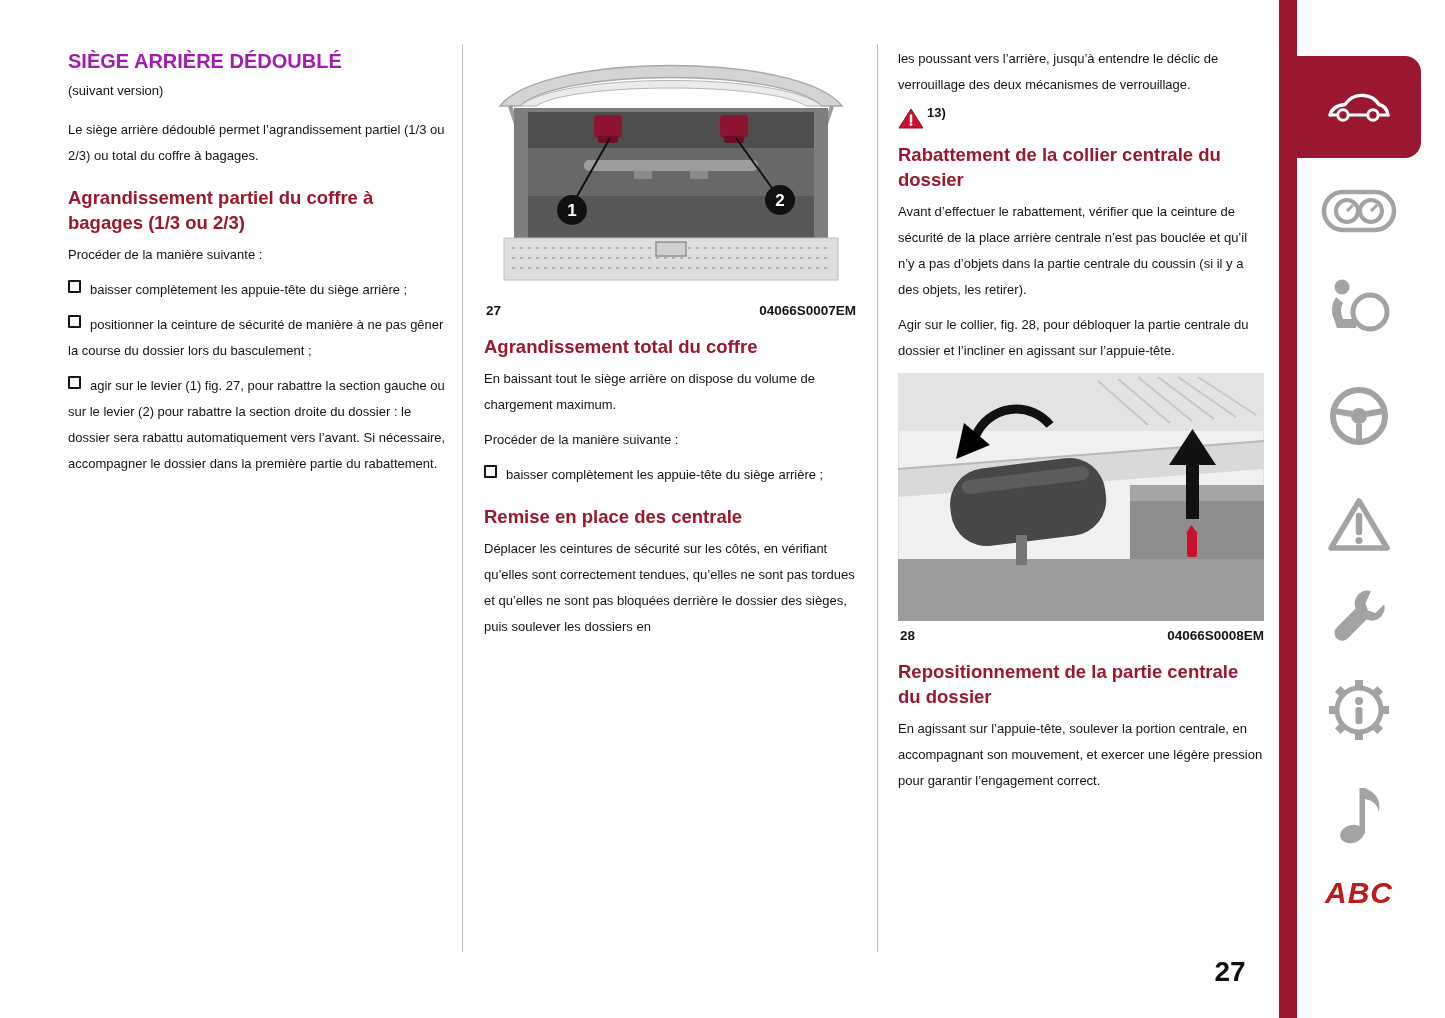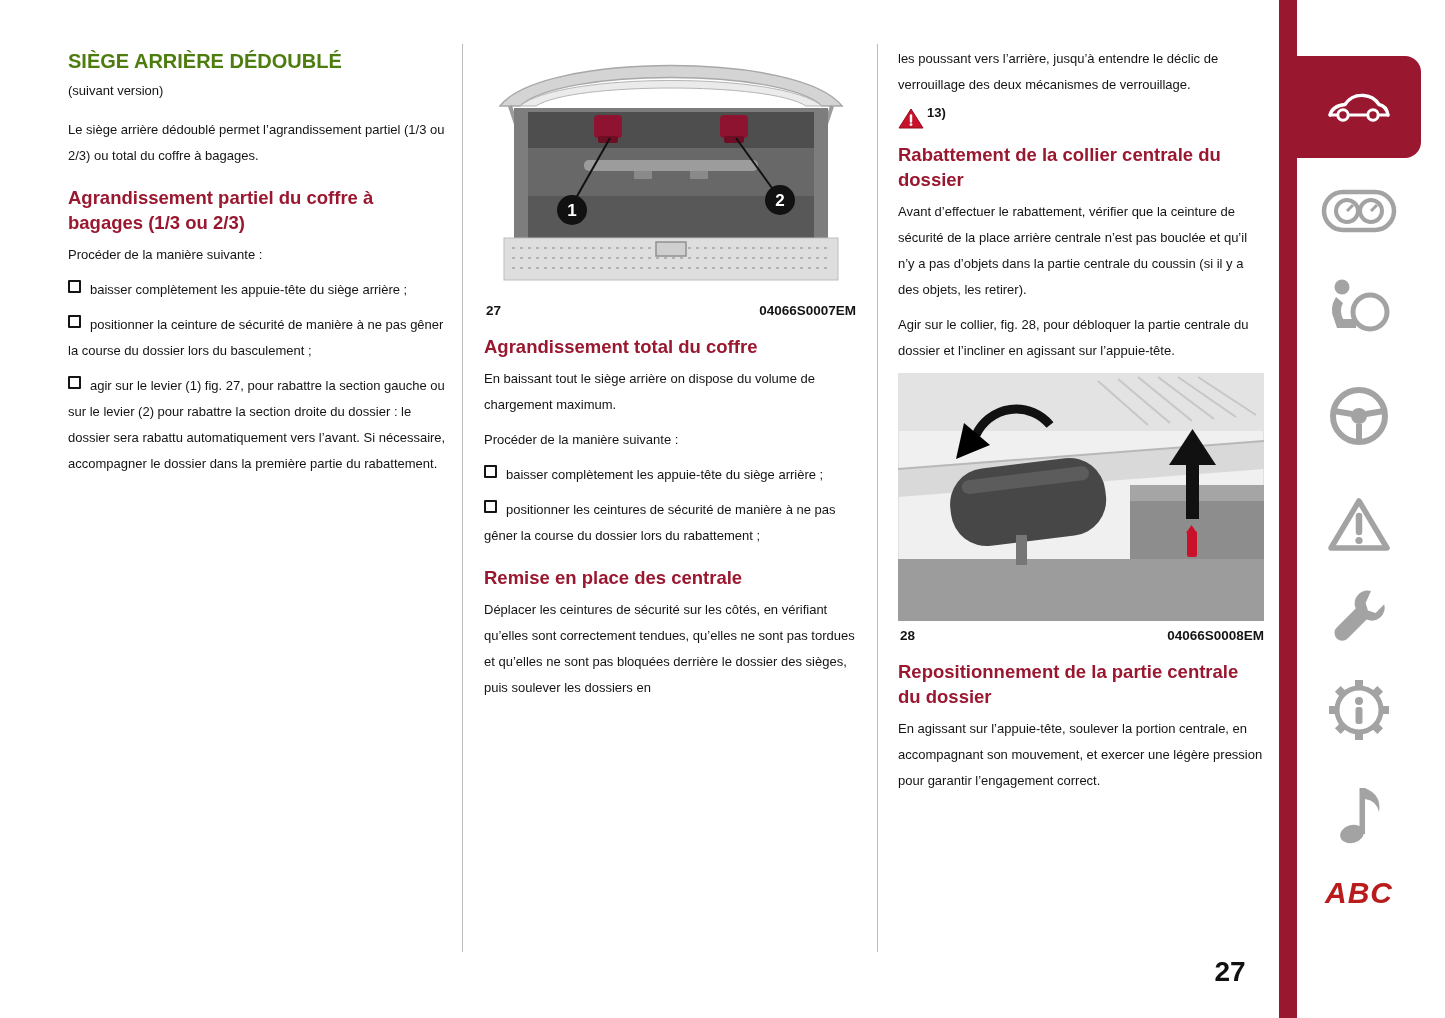--- a/index.html
+++ b/index.html
@@ -11,21 +11,21 @@
   
   .col{position:absolute;}
   .col1{left:68px;top:48px;width:378px;}
   .col2{left:484px;top:40px;width:374px;}
   .col3{left:898px;top:46px;width:368px;}
   .vdiv{position:absolute;top:44px;height:908px;width:1px;background:#bdbdbd;}
   .vdiv1{left:462px;}
   .vdiv2{left:877px;}
 
   p{font-size:13px;line-height:26px;margin:0 0 9px;}
-  .h-main{color:#4d7c0f;font-weight:700;font-size:20px;line-height:27px;margin:0;}
+  .h-main{color:#a21caf;font-weight:700;font-size:20px;line-height:27px;margin:0;}
   .sub{margin:3px 0 13px;}
   .h-sec{color:#9a1730;font-weight:700;font-size:18.5px;line-height:25px;margin:16px 0 7px;}
   .bullet .sq{display:inline-block;width:9px;height:9px;border:2px solid #141414;
     border-radius:1px;margin-right:9px;transform:translateY(-1px);}
 
   
   .figure{margin:0 0 12px;}
   .figcap{display:flex;justify-content:space-between;align-items:baseline;
     font-size:13.5px;font-weight:700;margin:7px 2px 0;}
   .figure svg{display:block;}
@@ -121,23 +121,20 @@
       <span>04066S0007EM</span>
     </div>
   </div>
 
   <div class="h-sec">Agrandissement total du coffre</div>
   <p>En baissant tout le siège arrière on dispose du volume de chargement maximum.</p>
   <p>Procéder de la manière suivante :</p>
 
   <p class="bullet">
     <span class="sq"></span><span>baisser complètement les appuie-tête du siège arrière ;</span>
-  </p>
-  <p class="bullet">
-    <span class="sq"></span><span>positionner les ceintures de sécurité de manière à ne pas gêner la course du dossier lors du rabattement ;</span>
   </p>
 
   <div class="h-sec">Remise en place des centrale</div>
   <p>Déplacer les ceintures de sécurité sur les côtés, en vérifiant qu’elles sont correctement tendues, qu’elles ne sont pas tordues et qu’elles ne sont pas bloquées derrière le dossier des sièges, puis soulever les dossiers en</p>
 </div>
 
 <div class="vdiv vdiv2"></div>
 
 <div class="col col3">
   <p>les poussant vers l’arrière, jusqu’à entendre le déclic de verrouillage des deux mécanismes de verrouillage.</p>

